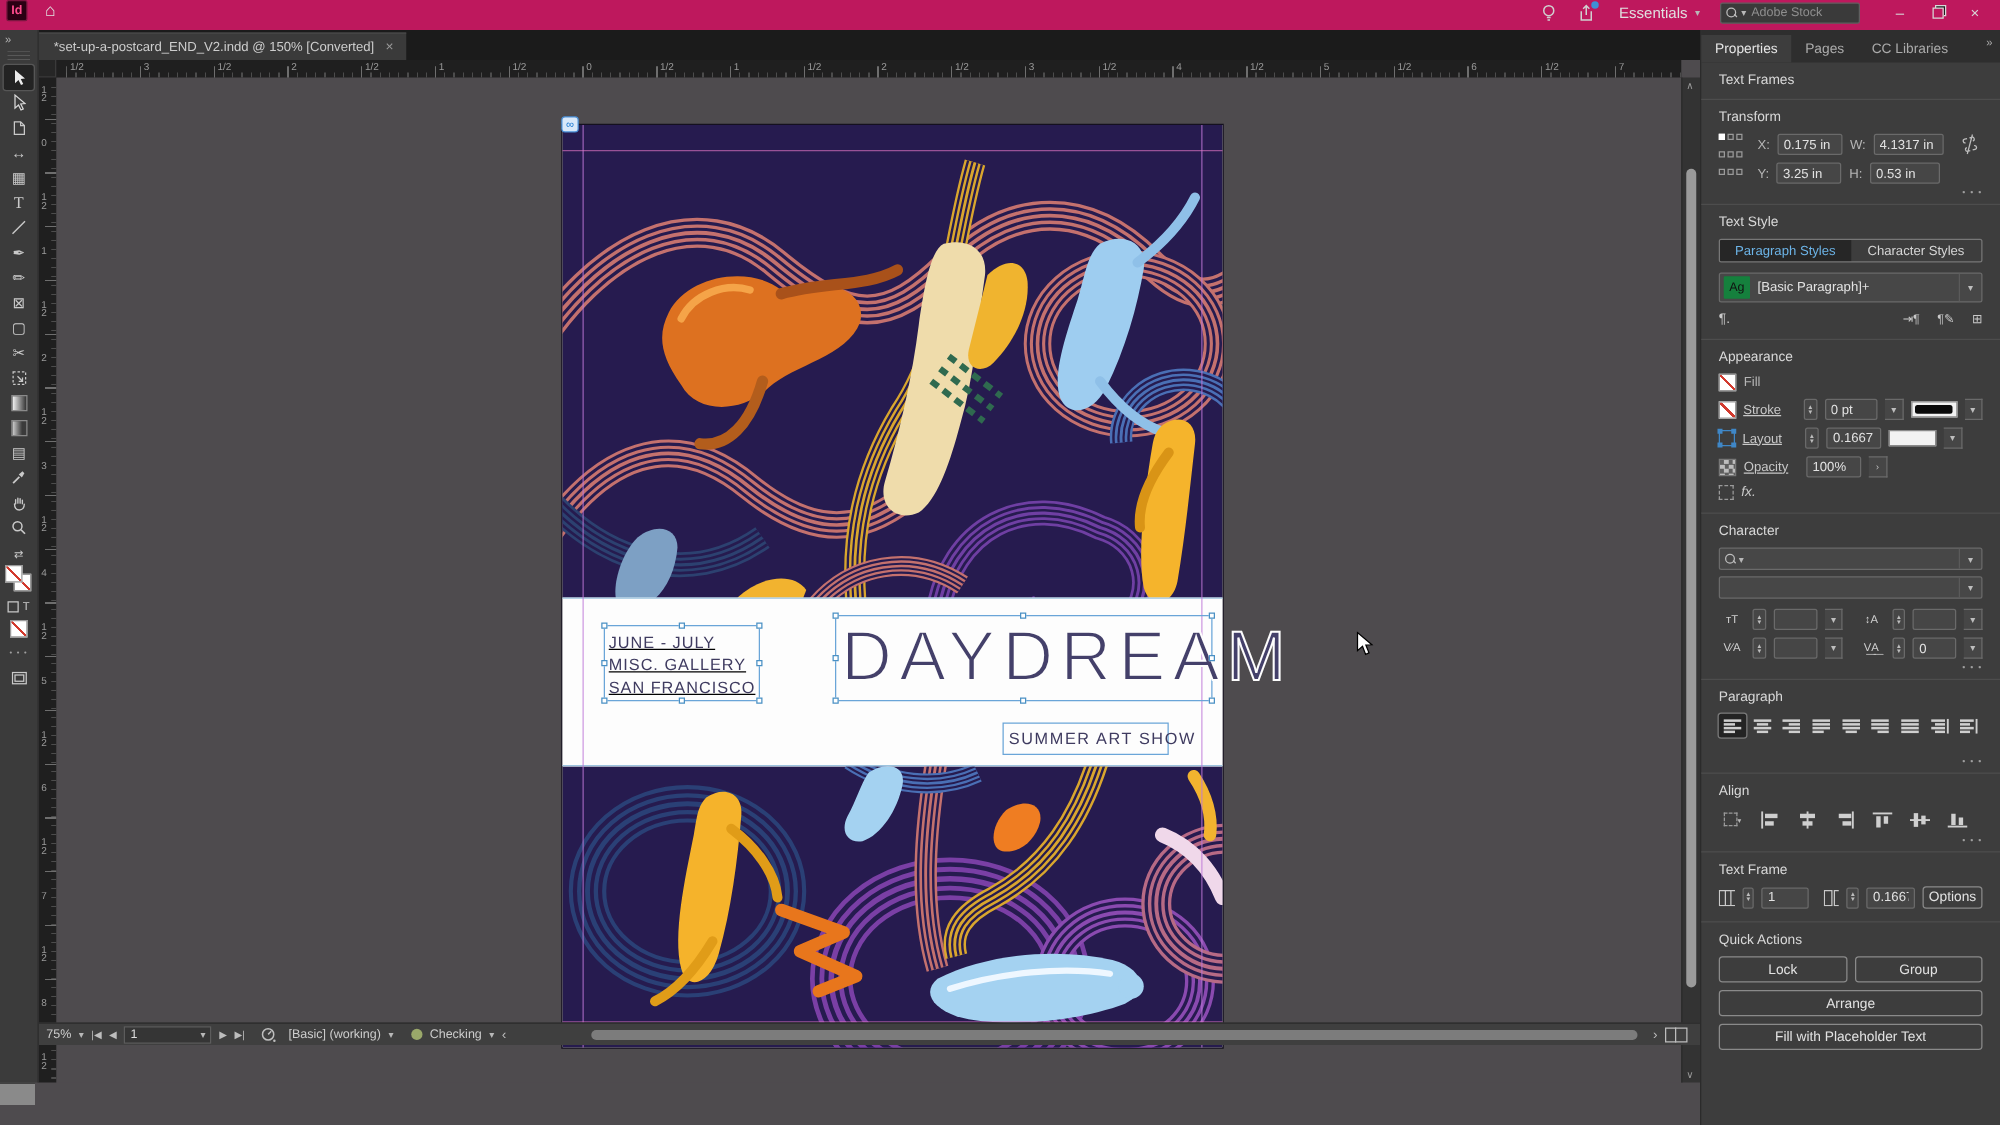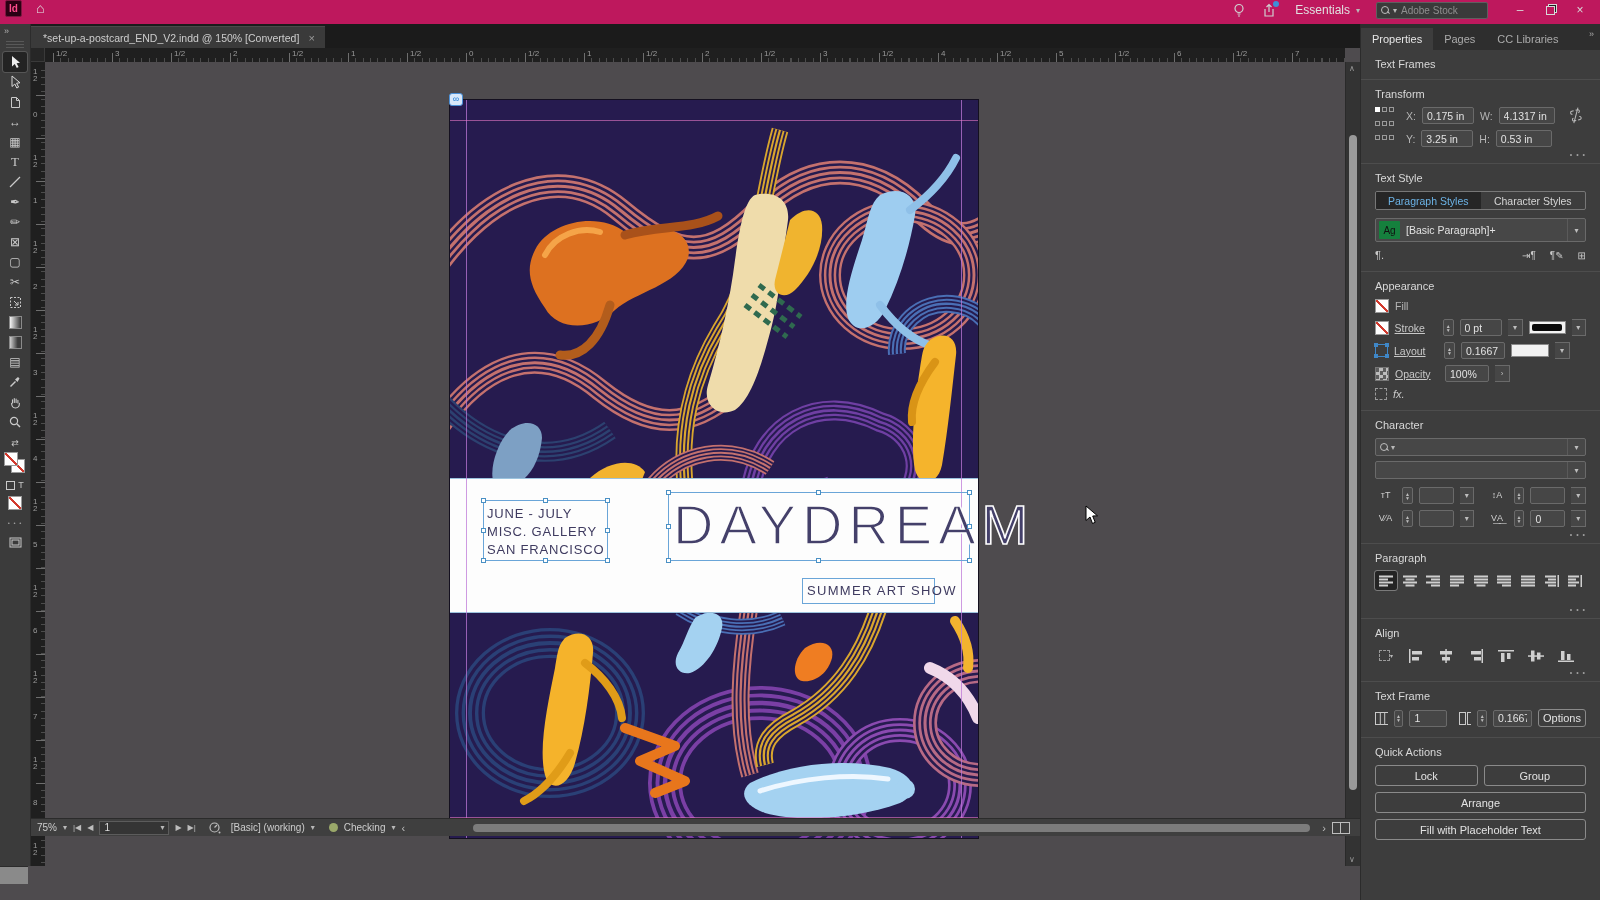--- a/index.html
+++ b/index.html
@@ -475,21 +475,21 @@
 
       <div id="band"></div>
 
       <div class="guide-v" style="left:16px"></div>
       <div class="guide-v" style="left:511px"></div>
       <div class="guide-h" style="top:20px"></div>
       <div class="guide-h" style="top:717px"></div>
 
       <div class="cc-badge">∞</div>
 
-      <div class="tframe" style="left:33px;top:400px;width:125px;height:61px;">
+      <div class="tframe" style="left:33px;top:400px;width:125px;height:61px;text-decoration:underline;">
         <div class="pc-small">
           <div>JUNE - JULY</div>
           <div>MISC. GALLERY</div>
           <div>SAN FRANCISCO</div>
         </div>
         <i class="handle" style="left:-3px;top:-3px"></i>
           <i class="handle" style="left:50%;top:-3px;margin-left:-3px"></i>
           <i class="handle" style="right:-3px;top:-3px"></i>
         <i class="handle" style="left:-3px;top:50%;margin-top:-3px"></i>
           <i class="handle" style="right:-3px;top:50%;margin-top:-3px"></i>

